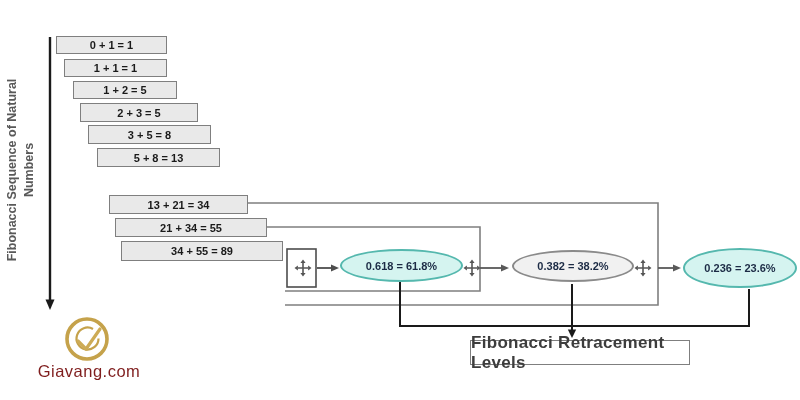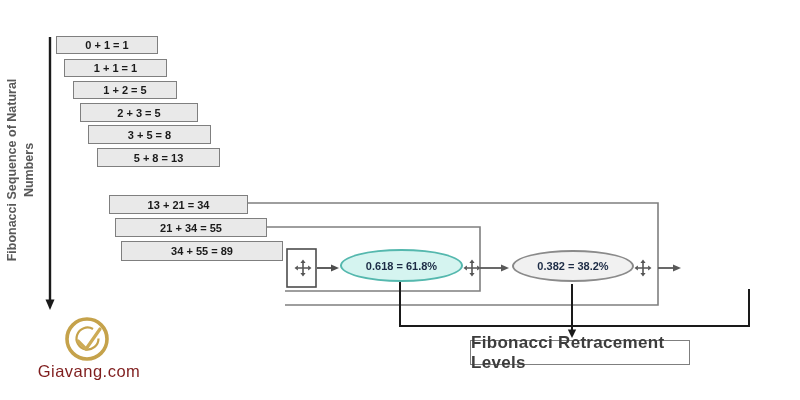--- a/index.html
+++ b/index.html
@@ -96,21 +96,21 @@
       <path d="M93,329 a11,11 0 1 0 5.5,9.5" fill="none" stroke="#c5a24b" stroke-width="2.2"></path>
       <path d="M78,341 L86,349 L100,329" fill="none" stroke="#cdab55" stroke-width="3.2" stroke-linecap="round" stroke-linejoin="round"></path>
     </g>
   </svg>
 
   <div class="vlabel">
     <div>Fibonacci Sequence of Natural</div>
     <div>Numbers</div>
   </div>
 
-  <div class="seq-box" style="left:56px;top:36px;width:102px;height:18px">
+  <div class="seq-box" style="left:56px;top:36px;width:111px;height:18px">
       <span>0 + 1 = 1</span>
     </div>
   <div class="seq-box" style="left:64px;top:59px;width:103px;height:18px">
       <span>1 + 1 = 1</span>
     </div>
   <div class="seq-box" style="left:73px;top:81px;width:104px;height:18px">
       <span>1 + 2 = 5</span>
     </div>
   <div class="seq-box" style="left:80px;top:103px;width:118px;height:19px">
       <span>2 + 3 = 5</span>
@@ -130,20 +130,23 @@
   <div class="seq-box" style="left:121px;top:241px;width:162px;height:20px">
       <span>34 + 55 = 89</span>
     </div>
 
   <div class="ellipse teal" style="left:340px;top:249px;width:123px;height:33px">
     <span>0.618 = 61.8%</span>
   </div>
   <div class="ellipse gray" style="left:512px;top:250px;width:122px;height:32px">
     <span>0.382 = 38.2%</span>
   </div>
+  <div class="ellipse teal" style="left:683px;top:248px;width:114px;height:40px">
+    <span>0.236 = 23.6%</span>
+  </div>
 
   <div class="result-box">
     <span>Fibonacci Retracement Levels</span>
   </div>
 
   <div class="logo-text">Giavang.com</div>
 
 </div>
 
 </body></html>

